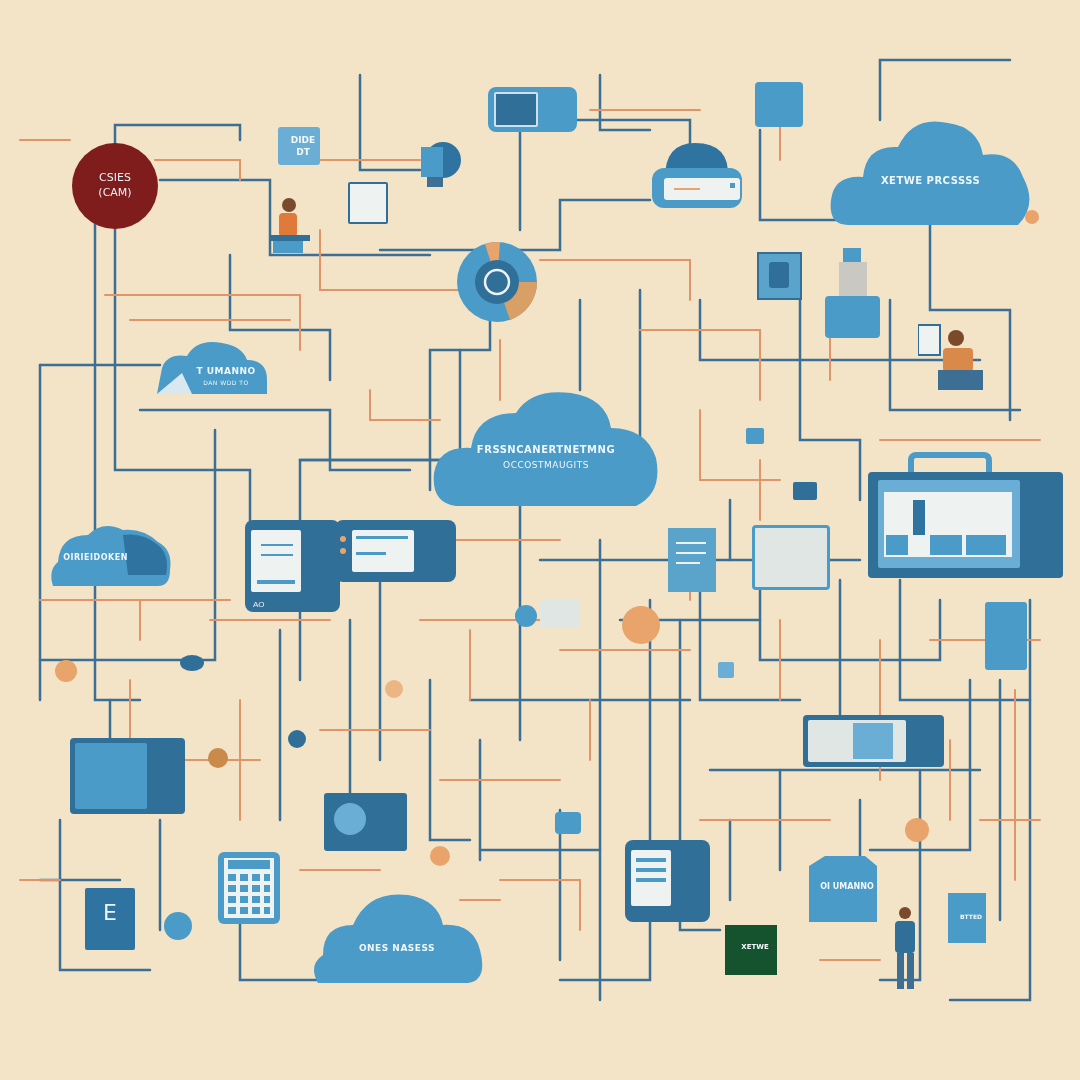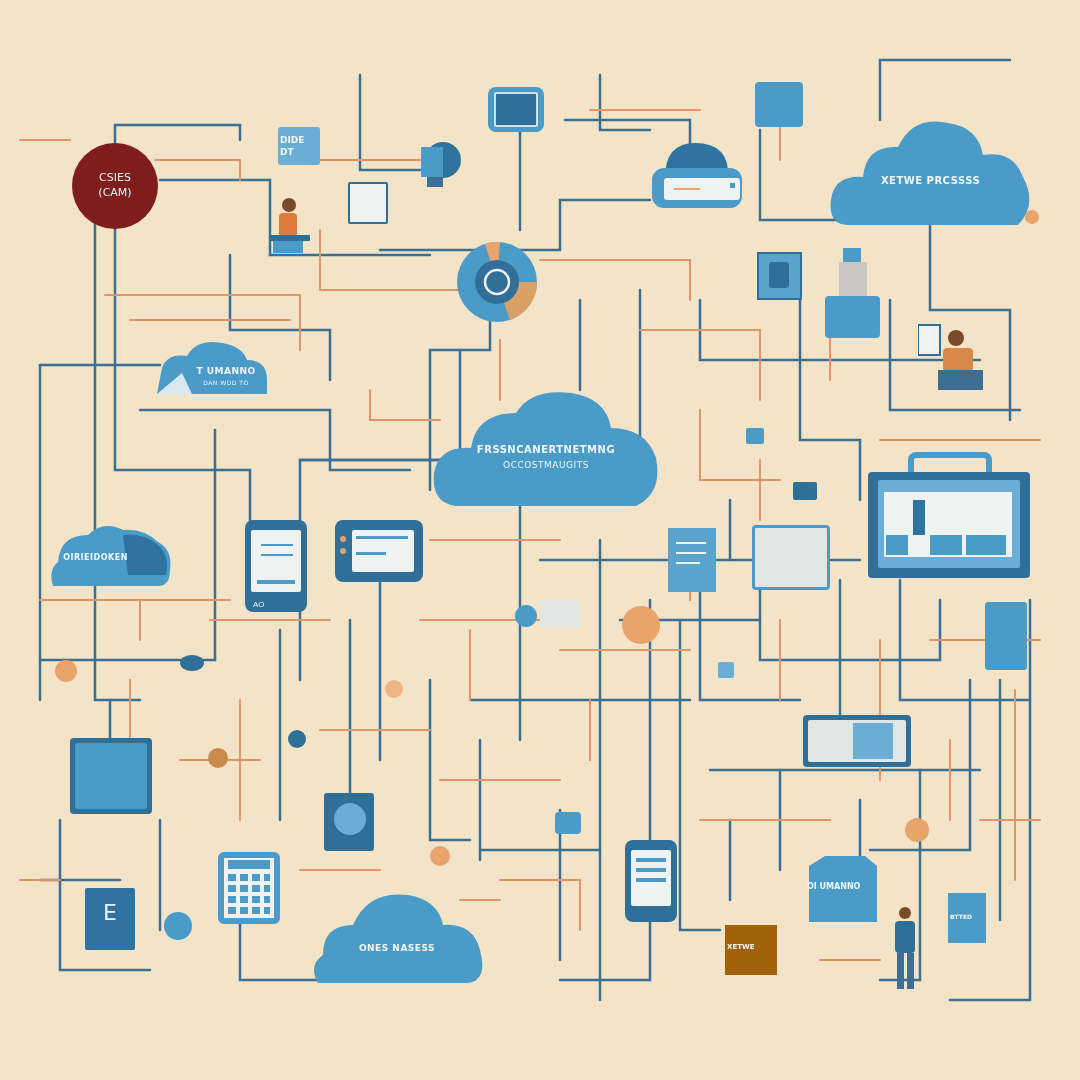--- a/index.html
+++ b/index.html
@@ -1,24 +1,24 @@
 <!DOCTYPE html>
 <html><head>
 <meta charset="utf-8">
 <style>
   html,body{margin:0;padding:0;}
   body{width:1080px;height:1080px;background:#f3e3c7;position:relative;overflow:hidden;font-family:"Liberation Sans",sans-serif;}
   #wires{position:absolute;left:0;top:0;width:1080px;height:1080px;}
   .node{position:absolute;}
   .cloud-label{position:absolute;left:0;right:0;text-align:center;color:#eef6fb;font-weight:bold;letter-spacing:0.5px;font-family:"DejaVu Sans",sans-serif;}
   .circle{position:absolute;border-radius:50%;background:#7f1d1d;color:#e8f2f8;text-align:center;font-family:"DejaVu Sans",sans-serif;}
-  .device{position:absolute;background:#2f6f98;border-radius:8px;}
+  .device{position:absolute;background:#2f6f98;border-radius:8px;padding-left:33px;}
   .screen{position:absolute;background:#eef3f2;border-radius:2px;}
   .box{position:absolute;background:#4a9bc8;}
-  .tag{position:absolute;color:#f2f7fa;font-size:9px;font-weight:bold;left:2px;right:0;font-family:"DejaVu Sans",sans-serif;}
+  .tag{position:absolute;color:#f2f7fa;font-size:9px;font-weight:bold;text-align:center;left:8px;right:0;font-family:"DejaVu Sans",sans-serif;}
   .dot{position:absolute;border-radius:50%;}
 </style>
 </head>
 <body>
 
 <svg id="wires" viewBox="0 0 1080 1080">
   <g fill="none" stroke="#3d6f94" stroke-width="2.5" stroke-linecap="round">
     <path d="M115 225 V470 H250 V600"></path>
     <path d="M95 190 V700 H140"></path>
     <path d="M115 150 V125 H240 V140"></path>
@@ -343,21 +343,21 @@
 </div>
 
 <div class="node" style="left:805px;top:852px;width:76px;height:70px;">
   <svg width="76" height="70" viewBox="0 0 76 70">
     <path d="M4 14 L20 4 L60 4 L72 14 V70 H4 Z" fill="#4a9bc8"></path>
   </svg>
   <div class="tag" style="top:30px;font-size:8px;">OI UMANNO</div>
 </div>
 
 <div class="node" style="left:725px;top:925px;width:55px;height:52px;">
-  <div class="box" style="left:0;top:0;width:52px;height:50px;background:#a16207;">
+  <div class="box" style="left:0;top:0;width:52px;height:50px;background:#14532d;">
     <div class="tag" style="top:18px;font-size:7px;">XETWE</div>
   </div>
 </div>
 
 <div class="node" style="left:948px;top:893px;width:40px;height:52px;">
   <div class="box" style="left:0;top:0;width:38px;height:50px;background:#4a9bc8;">
     <div class="tag" style="top:20px;font-size:6px;">BTTED</div>
   </div>
 </div>
 

